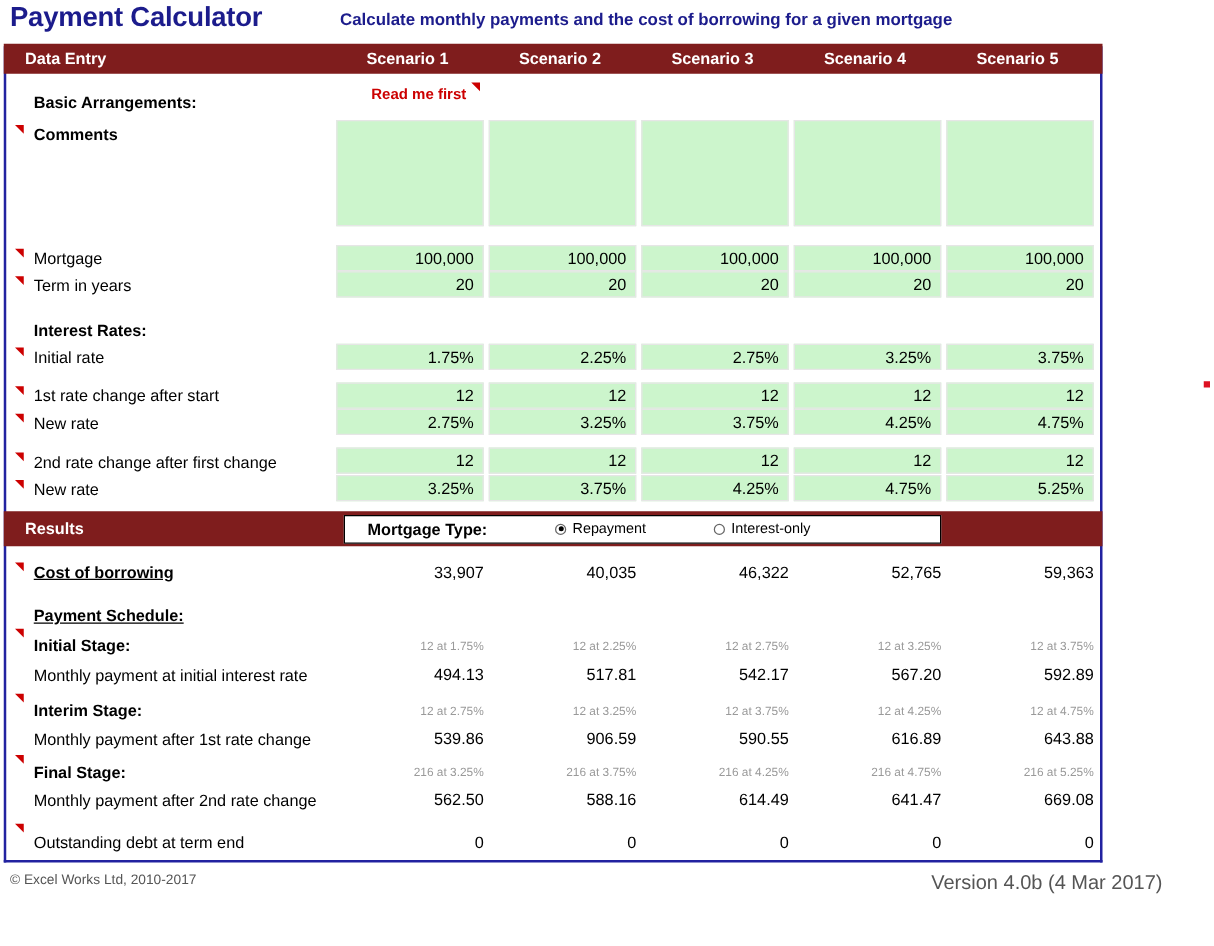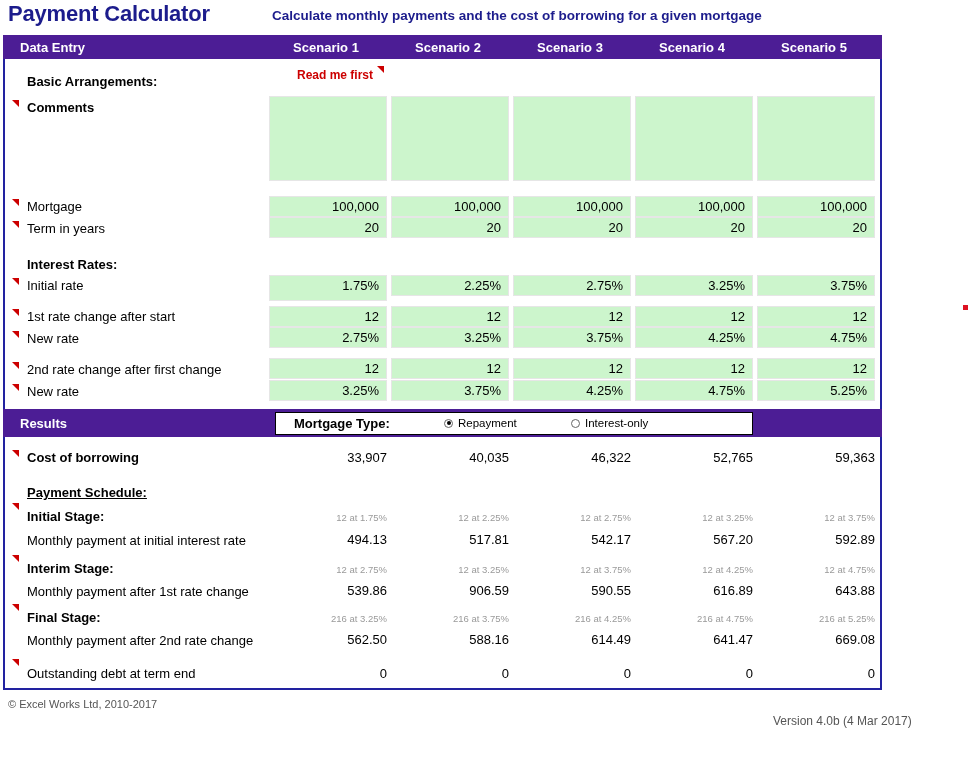--- a/index.html
+++ b/index.html
@@ -49,21 +49,21 @@
     border-top: none;
     box-sizing: border-box;
     background: #ffffff;
   }
 
   
   .band {
     position: absolute;
     left: -2px;
     width: 879px;
-    background: #4c1d95;
+    background: #7f1d1d;
     box-sizing: border-box;
   }
   #band-data-entry { top: -2px; height: 24px; }
   #band-results    { top: 372px; height: 28px; }
 
   .band-label {
     position: absolute;
     left: 17px;
     top: 50%;
     transform: translateY(-50%);
@@ -200,25 +200,24 @@
   
   #footer-left {
     position: absolute;
     left: 8px; top: 698px;
     font-size: 11px;
     color: #555555;
     white-space: nowrap;
   }
   #footer-right {
     position: absolute;
-    left: 773px; top: 698px;
-    font-size: 12px;
+    left: 745px; top: 698px;
+    font-size: 16px;
     color: #555555;
     white-space: nowrap;
-    margin-top: 16px;
   }
 
   
   #stray-marker {
     position: absolute;
     left: 963px; top: 305px;
     width: 5px; height: 5px;
     background: #dd1122;
   }
 </style>
@@ -268,21 +267,21 @@
   <div class="gcell col c0" style="top:180px; height:21px;">20</div>
   <div class="gcell col c1" style="top:180px; height:21px;">20</div>
   <div class="gcell col c2" style="top:180px; height:21px;">20</div>
   <div class="gcell col c3" style="top:180px; height:21px;">20</div>
   <div class="gcell col c4" style="top:180px; height:21px;">20</div>
 
   <div class="lbl bold" style="top:220px;">Interest Rates:</div>
 
   <div class="cmark" style="left:7px; top:241px;"></div>
   <div class="lbl" style="top:241px;">Initial rate</div>
-  <div class="gcell col c0" style="top:238px; height:26px;">1.75%</div>
+  <div class="gcell col c0" style="top:238px; height:21px;">1.75%</div>
   <div class="gcell col c1" style="top:238px; height:21px;">2.25%</div>
   <div class="gcell col c2" style="top:238px; height:21px;">2.75%</div>
   <div class="gcell col c3" style="top:238px; height:21px;">3.25%</div>
   <div class="gcell col c4" style="top:238px; height:21px;">3.75%</div>
 
   <div class="cmark" style="left:7px; top:272px;"></div>
   <div class="lbl" style="top:272px;">1st rate change after start</div>
   <div class="gcell col c0" style="top:269px; height:21px;">12</div>
   <div class="gcell col c1" style="top:269px; height:21px;">12</div>
   <div class="gcell col c2" style="top:269px; height:21px;">12</div>
@@ -323,21 +322,21 @@
       <span class="radio-dot on"></span>
       <span>Repayment</span>
     </div>
     <div class="radio-group" id="radio-interest-group">
       <span class="radio-dot"></span>
       <span>Interest-only</span>
     </div>
   </div>
 
   <div class="cmark" style="left:7px; top:413px;"></div>
-  <div class="lbl bold" style="top:413px;">Cost of borrowing</div>
+  <div class="lbl bold" style="top:413px;text-decoration:underline;">Cost of borrowing</div>
   <div class="rval col c0" style="top:413px;">33,907</div>
   <div class="rval col c1" style="top:413px;">40,035</div>
   <div class="rval col c2" style="top:413px;">46,322</div>
   <div class="rval col c3" style="top:413px;">52,765</div>
   <div class="rval col c4" style="top:413px;">59,363</div>
 
   <div class="lbl bold ul" style="top:448px;">Payment Schedule:</div>
 
   <div class="cmark" style="left:7px; top:466px;"></div>
   <div class="lbl bold" style="top:472px;">Initial Stage:</div>

